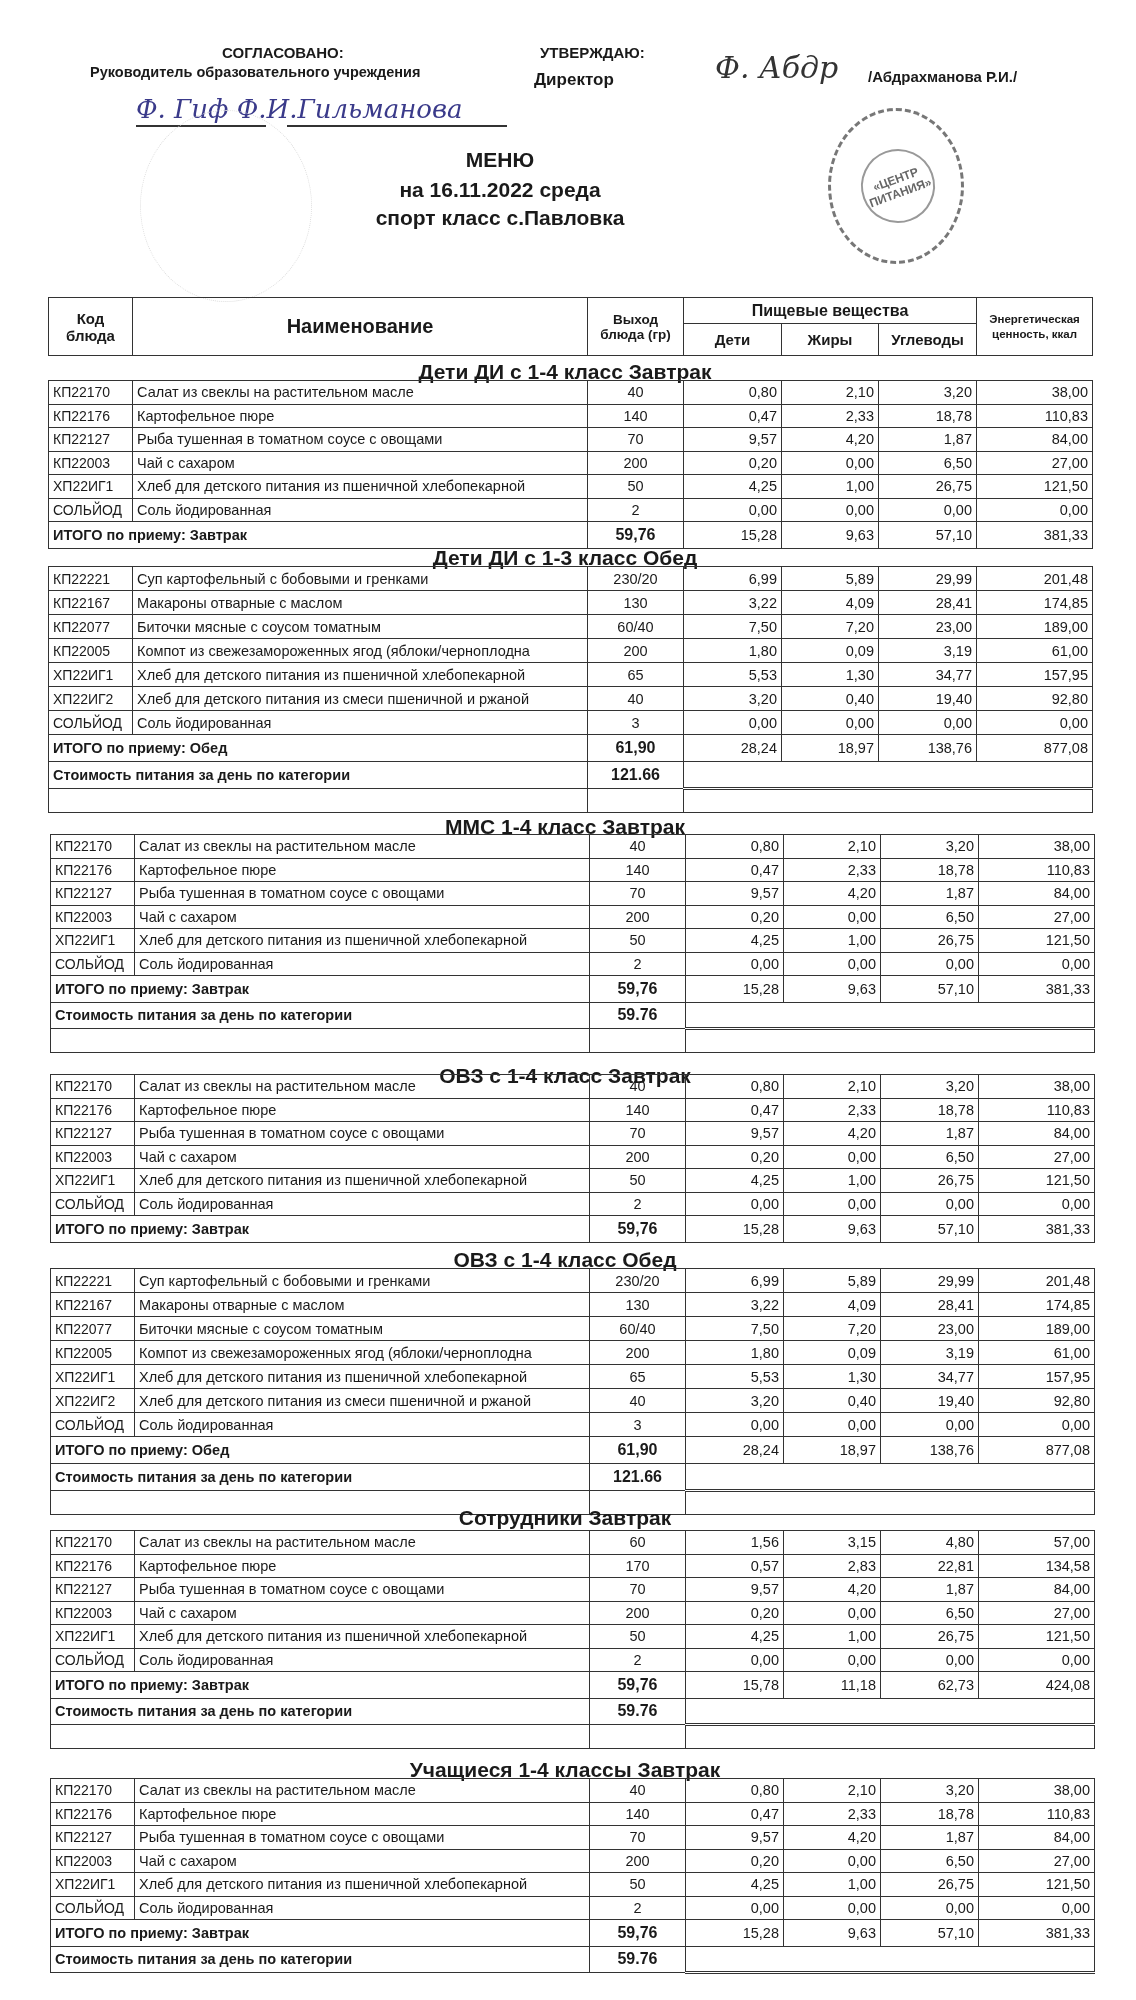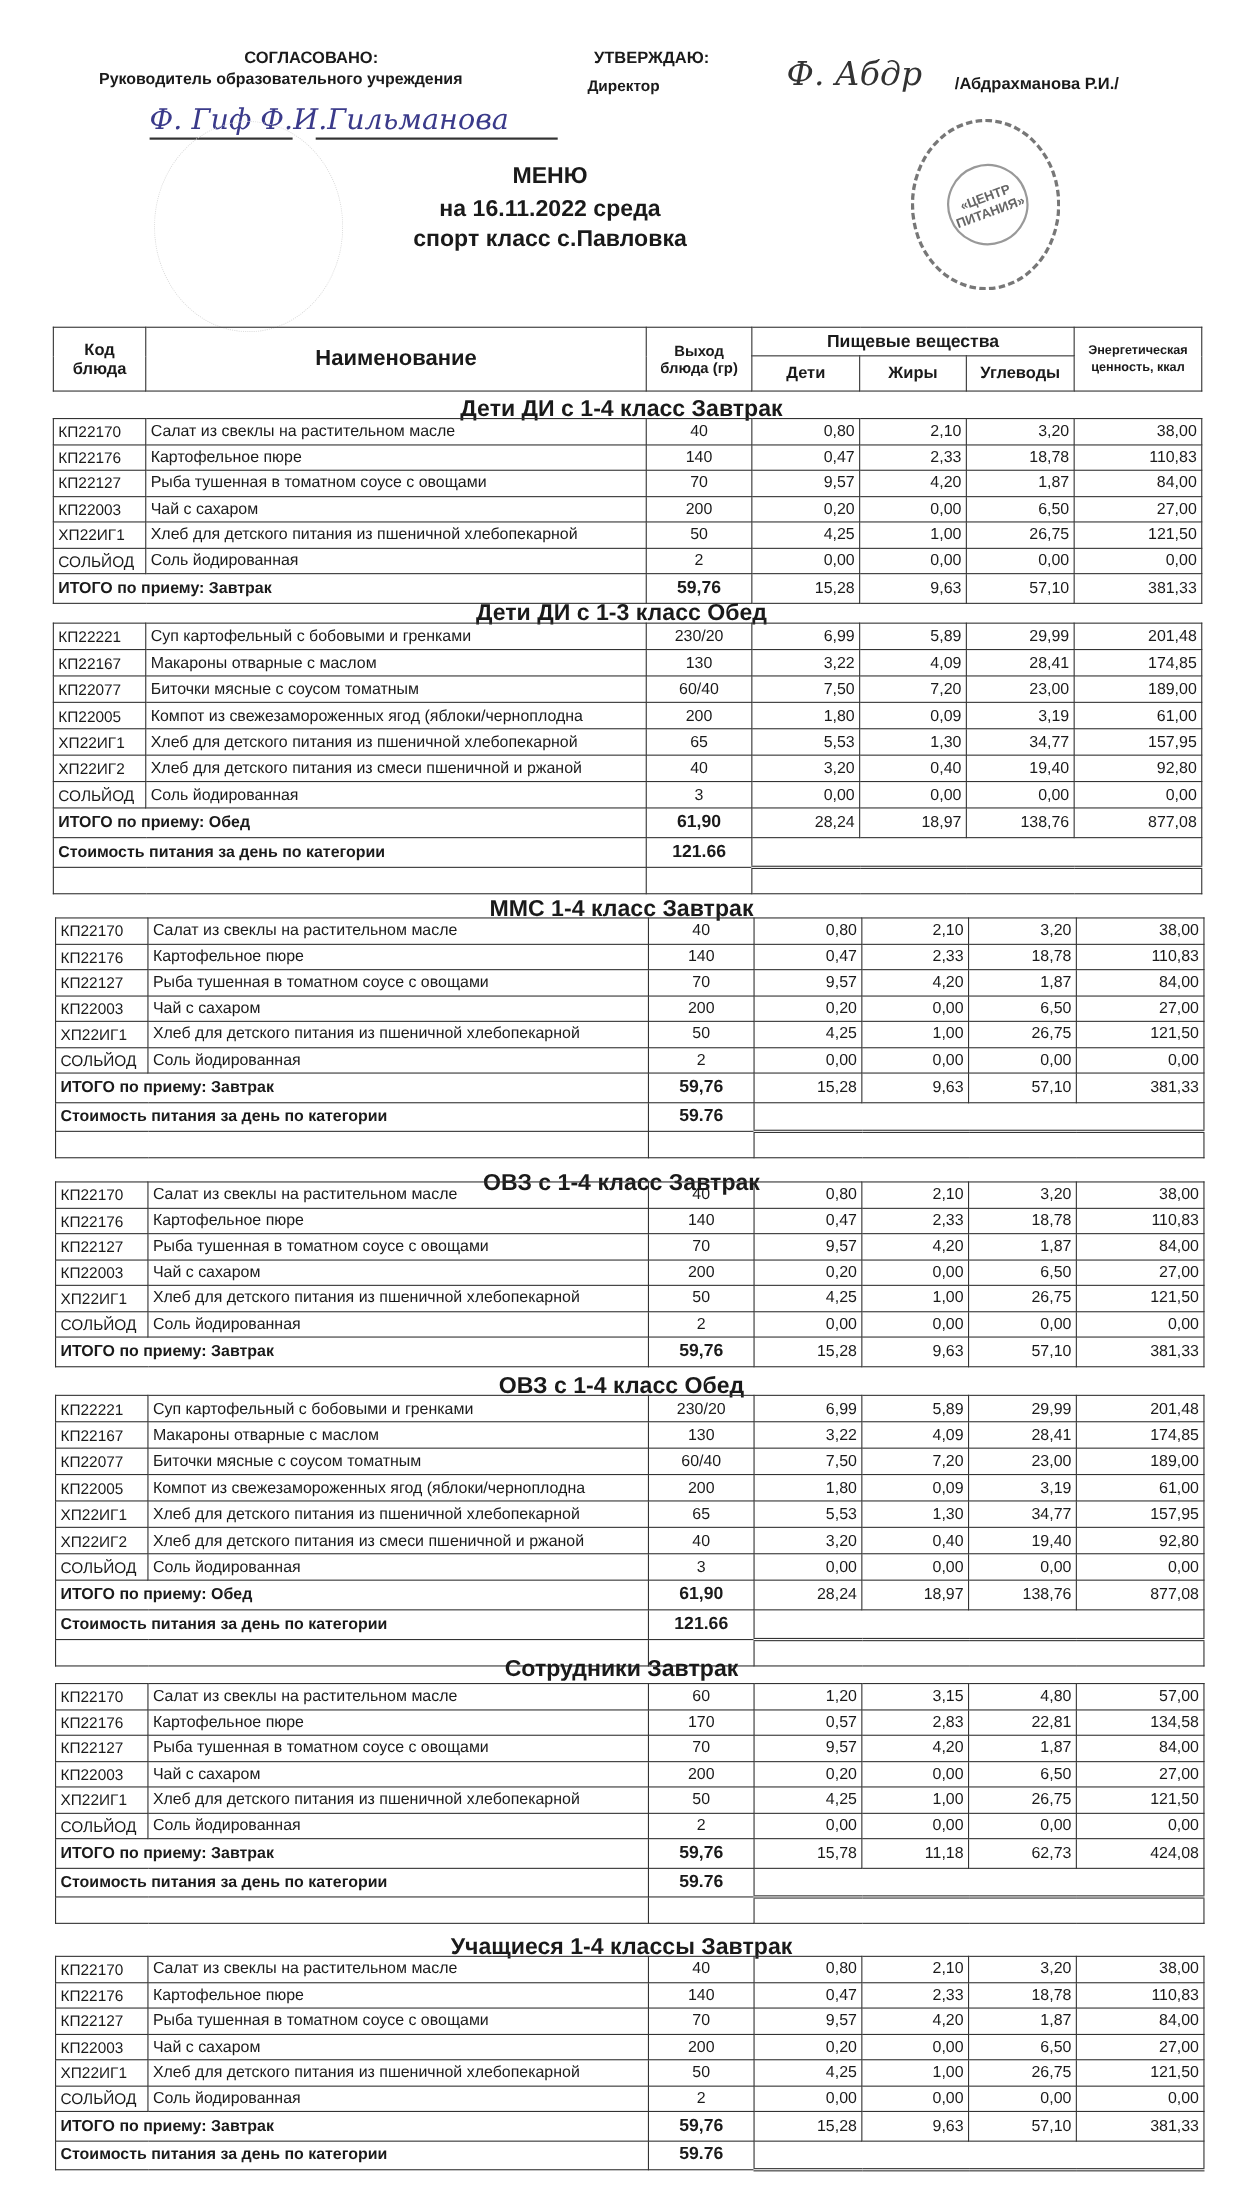--- a/index.html
+++ b/index.html
@@ -24,21 +24,21 @@
 <body>
 
 <div class="hdr" style="left:222px;top:44px;">СОГЛАСОВАНО:</div>
 <div class="hdr" style="left:90px;top:64px;font-size:14.5px;">Руководитель образовательного учреждения</div>
 <div class="sig" style="left:136px;top:94px;">Ф. Гиф  Ф.И.Гильманова</div>
 <div style="position:absolute;left:136px;top:125px;width:130px;border-top:2px solid #333;"></div>
 <div style="position:absolute;left:287px;top:125px;width:220px;border-top:2px solid #333;"></div>
 <div class="stamp stamp-left"></div>
 
 <div class="hdr" style="left:540px;top:44px;">УТВЕРЖДАЮ:</div>
-<div class="hdr" style="left:534px;top:70px;font-size:14px;">Директор</div>
+<div class="hdr" style="left:534px;top:70px;font-size:17px;">Директор</div>
 <div class="sig" style="left:715px;top:50px;color:#333;font-size:30px;">Ф. Абдр</div>
 <div class="hdr" style="left:868px;top:68px;text-align:center;">/Абдрахманова Р.И./</div>
 <div class="stamp stamp-right">
   <div class="inner">«ЦЕНТР ПИТАНИЯ»</div>
 </div>
 
 <div class="title" style="top:148px;">МЕНЮ</div>
 <div class="title" style="top:178px;">на 16.11.2022  среда</div>
 <div class="title" style="top:206px;">спорт класс с.Павловка</div>
 
@@ -506,21 +506,21 @@
         <col style="width:98px">
         <col style="width:97px">
         <col style="width:98px">
         <col style="width:116px">
       </colgroup>
       <tbody>
         <tr style="height:23.5px;">
       <td class="code">КП22170</td>
       <td>Салат из свеклы на растительном масле</td>
       <td class="ctr">60</td>
-      <td class="num">1,20</td>
+      <td class="num">1,56</td>
       <td class="num">3,15</td>
       <td class="num">4,80</td>
       <td class="num">57,00</td>
     </tr>
         <tr style="height:23.5px;">
       <td class="code">КП22176</td>
       <td>Картофельное пюре</td>
       <td class="ctr">170</td>
       <td class="num">0,57</td>
       <td class="num">2,83</td>

